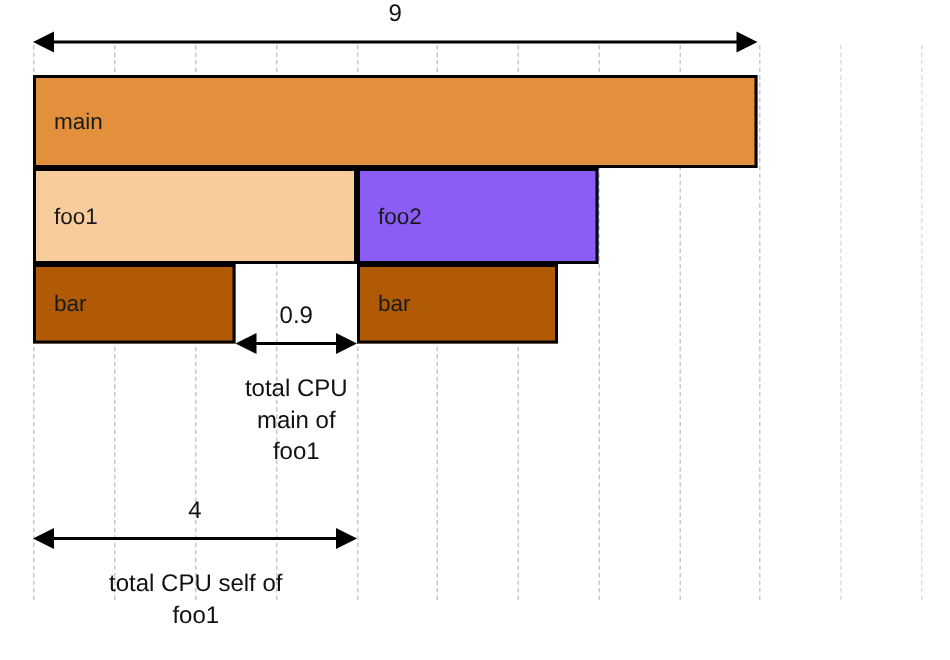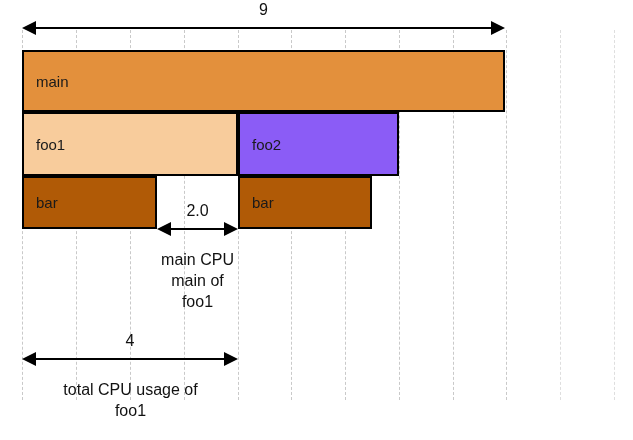--- a/index.html
+++ b/index.html
@@ -125,38 +125,38 @@
   </div>
 
   <div class="frame" style="left:22px; top:176px; width:135px; height:53px; background:#B05A06;">
     <span class="frame-label">bar</span>
   </div>
 
   <div class="frame" style="left:238px; top:176px; width:134px; height:53px; background:#B05A06;">
     <span class="frame-label">bar</span>
   </div>
 
-  <div class="measure-value" style="left:157px; top:203px; width:81px;">2.0</div>
+  <div class="measure-value" style="left:157px; top:203px; width:81px;">0.9</div>
   <div class="measure" style="left:157px; top:229px; width:81px;">
     <div class="head left"></div>
     <div class="shaft"></div>
     <div class="head right"></div>
   </div>
 
   <div class="caption" style="left:137px; top:250px; width:121px;">
-    <div>main CPU</div>
+    <div>total CPU</div>
     <div>main of</div>
     <div>foo1</div>
   </div>
 
   <div class="measure-value" style="left:22px; top:333px; width:216px;">4</div>
   <div class="measure" style="left:22px; top:359px; width:216px;">
     <div class="head left"></div>
     <div class="shaft"></div>
     <div class="head right"></div>
   </div>
 
   <div class="caption" style="left:20px; top:380px; width:221px;">
-    <div>total CPU usage of</div>
+    <div>total CPU self of</div>
     <div>foo1</div>
   </div>
 
 </div>
 
 </body></html>

